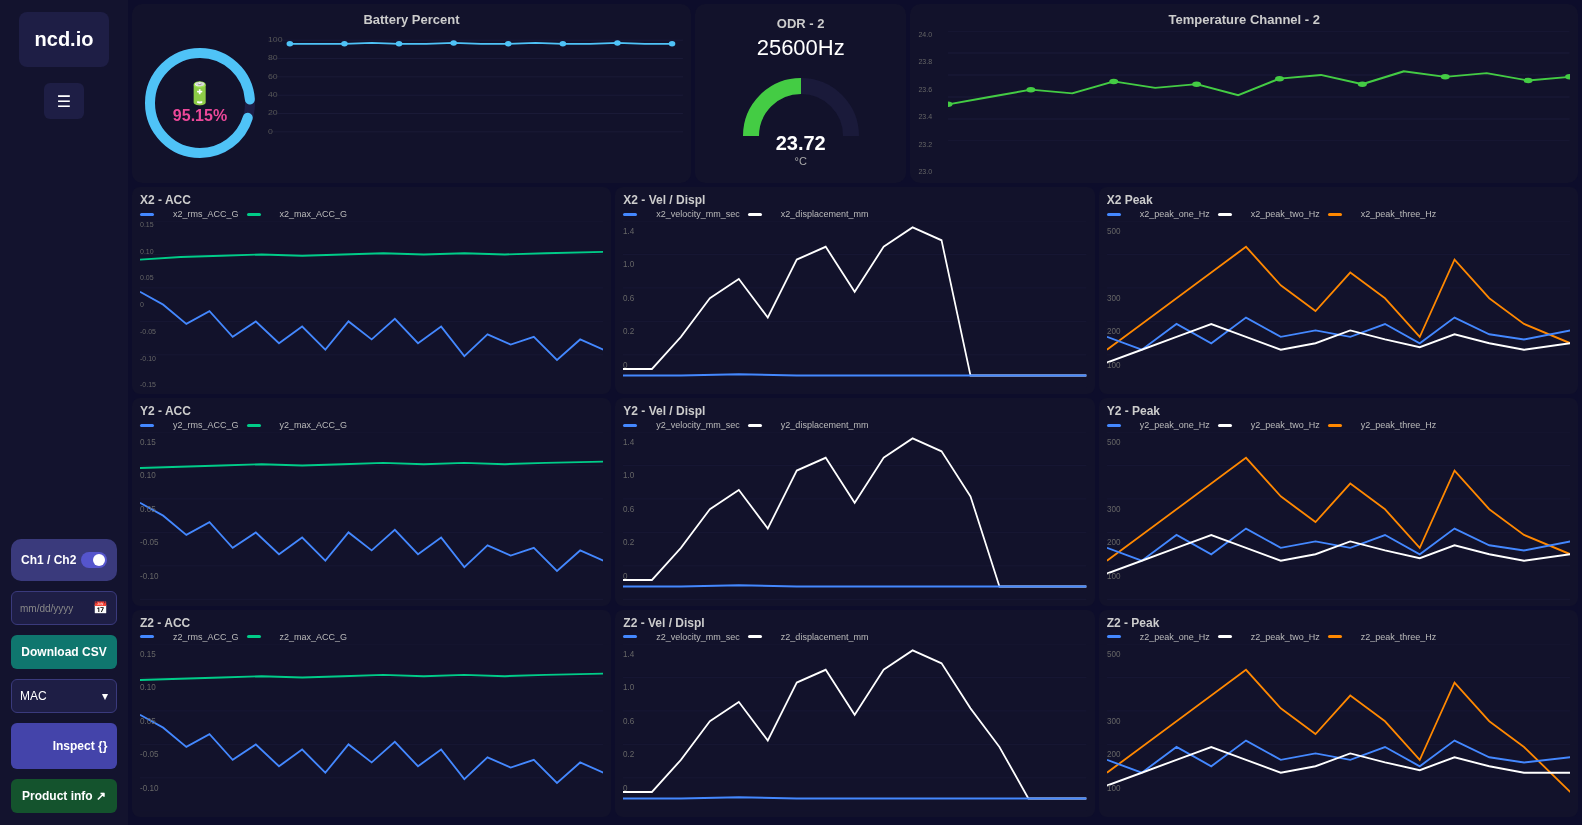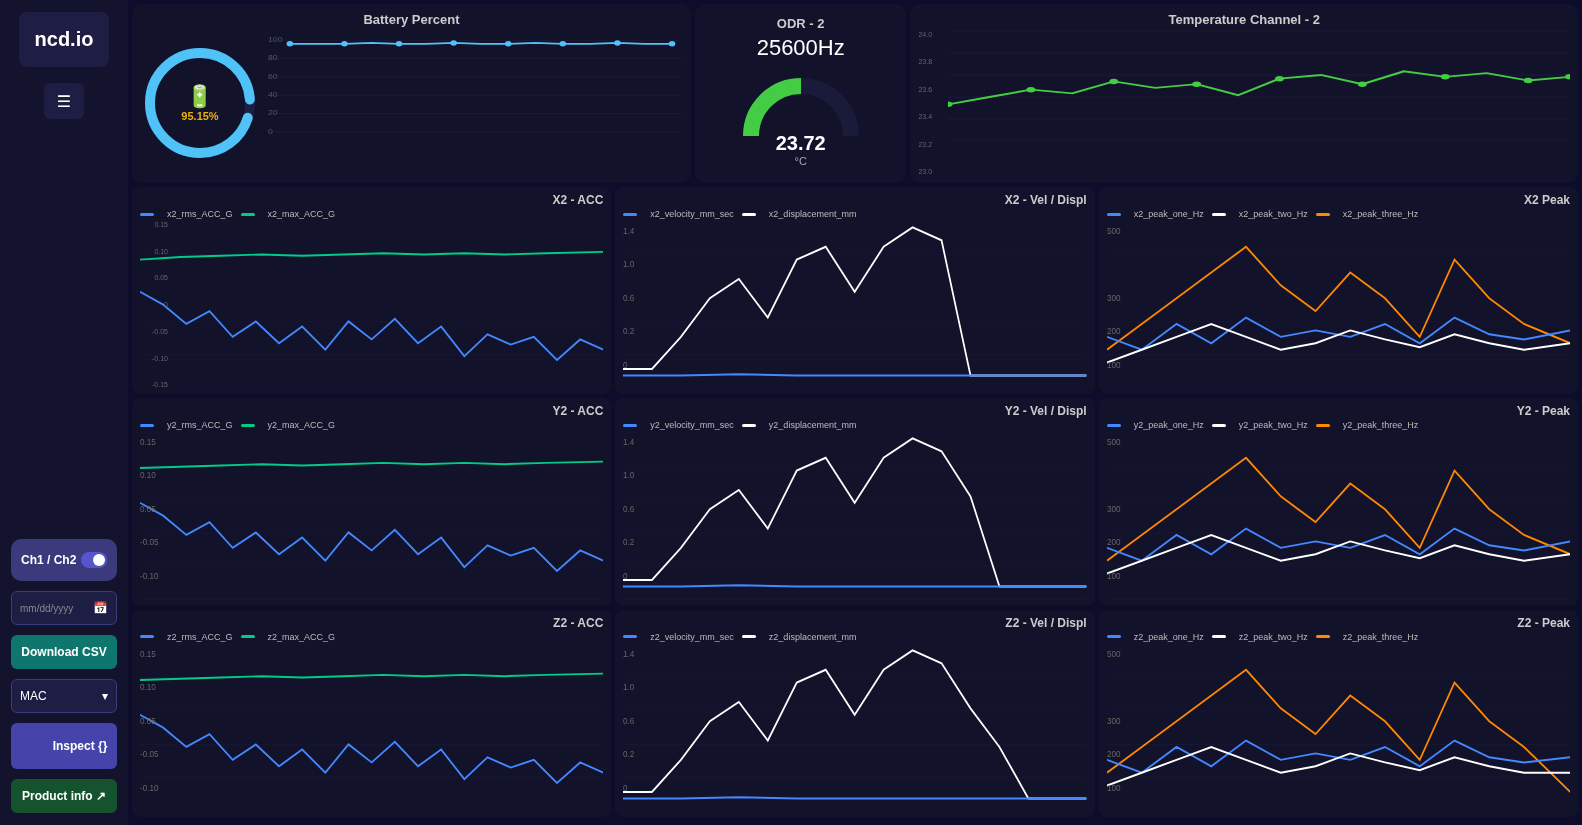--- a/index.html
+++ b/index.html
@@ -208,23 +208,23 @@
       flex-shrink: 0;
     }
     .gauge-center {
       position: absolute;
       top: 50%;
       left: 50%;
       transform: translate(-50%, -50%);
       text-align: center;
     }
     .gauge-value {
-      font-size: 11px;
+      font-size: 16px;
       font-weight: bold;
-      color: #eab308;
+      color: #ec4899;
     }
     
     .odr-freq {
       font-size: 22px;
       font-weight: normal;
       color: #fff;
       text-align: center;
     }
     .odr-gauge-container {
       position: relative;
@@ -233,21 +233,20 @@
     }
     
     .charts-grid {
       flex: 1;
       display: grid;
       grid-template-columns: 1fr 1fr 1fr;
       grid-template-rows: 1fr 1fr 1fr;
       gap: 4px;
       padding: 2px 4px 8px 4px;
       overflow: hidden;
-      text-align: right;
     }
     .chart-panel {
       background: #12122b;
       border-radius: 8px;
       padding: 6px 8px;
       display: flex;
       flex-direction: column;
       overflow: hidden;
     }
     .chart-title {
@@ -258,21 +257,21 @@
     }
     .chart-legend {
       display: flex;
       gap: 8px;
       flex-wrap: wrap;
       margin-bottom: 2px;
     }
     .legend-item {
       display: flex;
       align-items: center;
-      gap: 13px;
+      gap: 19px;
       font-size: 9px;
       color: #bbb;
     }
     .legend-dot {
       width: 14px;
       height: 3px;
       border-radius: 2px;
     }
     .chart-area {
       flex: 1;

